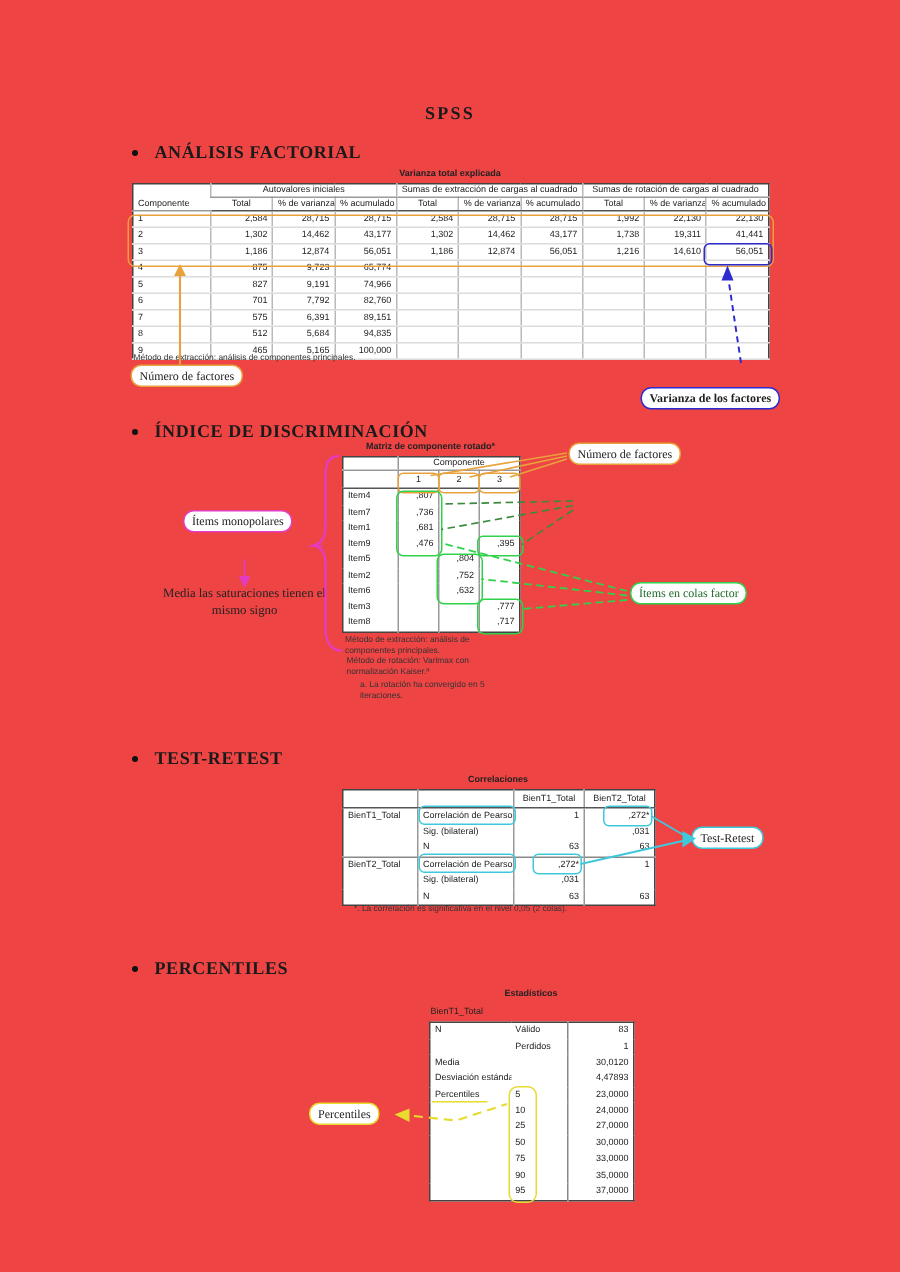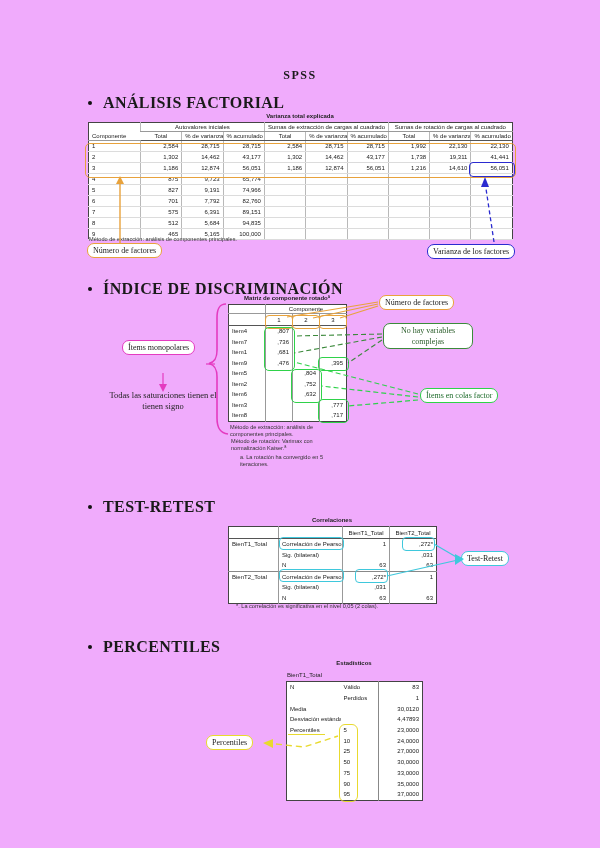--- a/index.html
+++ b/index.html
@@ -1,20 +1,20 @@
 <!DOCTYPE html>
 <html style="--orange: #e8a23c; --blue: #2b2bd0; --magenta: #e43bc0; --darkgreen: #3c8a3c; --green: #2fd24a; --cyan: #3fc8dc; --yellow: #e8da2e; --ink: #1a1a1a;"><head>
 <meta charset="utf-8">
 <style>
   html,body{margin:0;padding:0;background:#e8e8e8;}
-  .page{position:relative;width:600px;height:848px;background:#f0abfc;margin:0 auto;
+  .page{position:relative;width:600px;height:848px;background:#ef4444;margin:0 auto;
         font-family:"Liberation Serif",serif;color:var(--ink,#1a1a1a);overflow:hidden;}
   .page-title{position:absolute;left:0;right:0;top:68px;text-align:center;
         font-weight:bold;font-size:12px;letter-spacing:1.5px;}
-  .heading{position:absolute;left:88px;font-weight:bold;font-size:16px;
+  .heading{position:absolute;left:88px;font-weight:bold;font-size:12px;
         display:flex;align-items:center;gap:11px;letter-spacing:.4px;}
   .heading .bullet{width:4px;height:4px;border-radius:50%;background:#111;flex:0 0 auto;}
   .tbl-title{position:absolute;text-align:center;font-family:"Liberation Sans",sans-serif;
         font-size:6px;font-weight:bold;color:#222;}
   table{border-collapse:collapse;table-layout:fixed;font-family:"Liberation Sans",sans-serif;
         font-size:6px;color:#222;position:absolute;background:#fff;}
   th,td{padding:1px 3px;white-space:nowrap;overflow:hidden;font-weight:normal;}
   
   .tbl-varianza{left:88px;top:122px;width:424px;border:1px solid #444;}
   .tbl-varianza th,.tbl-varianza td{border-left:1px solid #b9b9b9;}
@@ -225,21 +225,21 @@
           <td></td>
           <td></td>
         </tr>
       </tbody>
   </table>
   <div class="fnote" style="left:89px;top:236px;">Método de extracción: análisis de componentes principales.</div>
 
   <div class="abox" style="left:85px;top:143px;width:429px;height:33px;border:1.4px solid var(--orange);"></div>
   <div class="abox" style="left:469px;top:162px;width:44px;height:13px;border:1.2px solid var(--blue);border-radius:4px;"></div>
   <div class="albl" style="left:87px;top:243px;border:1.2px solid var(--orange);">Número de factores</div>
-  <div class="albl" style="left:427px;top:244px;border:1.2px solid var(--blue);">Varianza de los factores</div>
+  <div class="albl" style="left:427px;top:258px;border:1.2px solid var(--blue);font-weight:bold;">Varianza de los factores</div>
 
   <div class="tbl-title" style="left:228px;top:295px;width:118px;">Matriz de componente rotadoª</div>
   <table class="tbl-matriz">
     <colgroup>
       <col style="width:37px">
         <col style="width:27px">
         <col style="width:27px">
         <col style="width:27px">
     </colgroup>
     <thead>
@@ -316,24 +316,23 @@
   <div class="fnote" style="left:240px;top:454px;width:106px;white-space:normal;">a. La rotación ha convergido en 5 iteraciones.</div>
 
   <div class="abox" style="left:265px;top:315px;width:26px;height:12px;border:1.2px solid var(--orange);border-radius:4px;"></div>
   <div class="abox" style="left:292px;top:315px;width:26px;height:12px;border:1.2px solid var(--orange);border-radius:4px;"></div>
   <div class="abox" style="left:319px;top:315px;width:26px;height:12px;border:1.2px solid var(--orange);border-radius:4px;"></div>
   <div class="abox" style="left:264px;top:327px;width:29px;height:42px;border:1.2px solid var(--green);"></div>
   <div class="abox" style="left:291px;top:369px;width:29px;height:32px;border:1.2px solid var(--green);"></div>
   <div class="abox" style="left:318px;top:357px;width:29px;height:12px;border:1.2px solid var(--green);border-radius:4px;"></div>
   <div class="abox" style="left:318px;top:399px;width:29px;height:22px;border:1.2px solid var(--green);"></div>
   <div class="albl" style="left:379px;top:295px;border:1.2px solid var(--orange);">Número de factores</div>
-  <div class="albl" style="left:383px;top:323px;width:78px;white-space:normal;border:1.2px solid var(--darkgreen);color:#2a5d2a;">No hay variables complejas</div>
   <div class="albl" style="left:420px;top:388px;border:1.3px solid var(--green);color:#1d6b2a;">Ítems en colas factor</div>
   <div class="albl" style="left:122px;top:340px;border:1.2px solid var(--magenta);">Ítems monopolares</div>
-  <div class="atext" style="left:108px;top:390px;width:110px;">Todas las saturaciones tienen el tienen signo</div>
+  <div class="atext" style="left:108px;top:390px;width:110px;">Media las saturaciones tienen el mismo signo</div>
 
   <div class="tbl-title" style="left:228px;top:517px;width:208px;">Correlaciones</div>
   <table class="tbl-corr">
     <colgroup>
       <col style="width:50px">
         <col style="width:64px">
         <col style="width:47px">
         <col style="width:47px">
     </colgroup>
     <thead>

